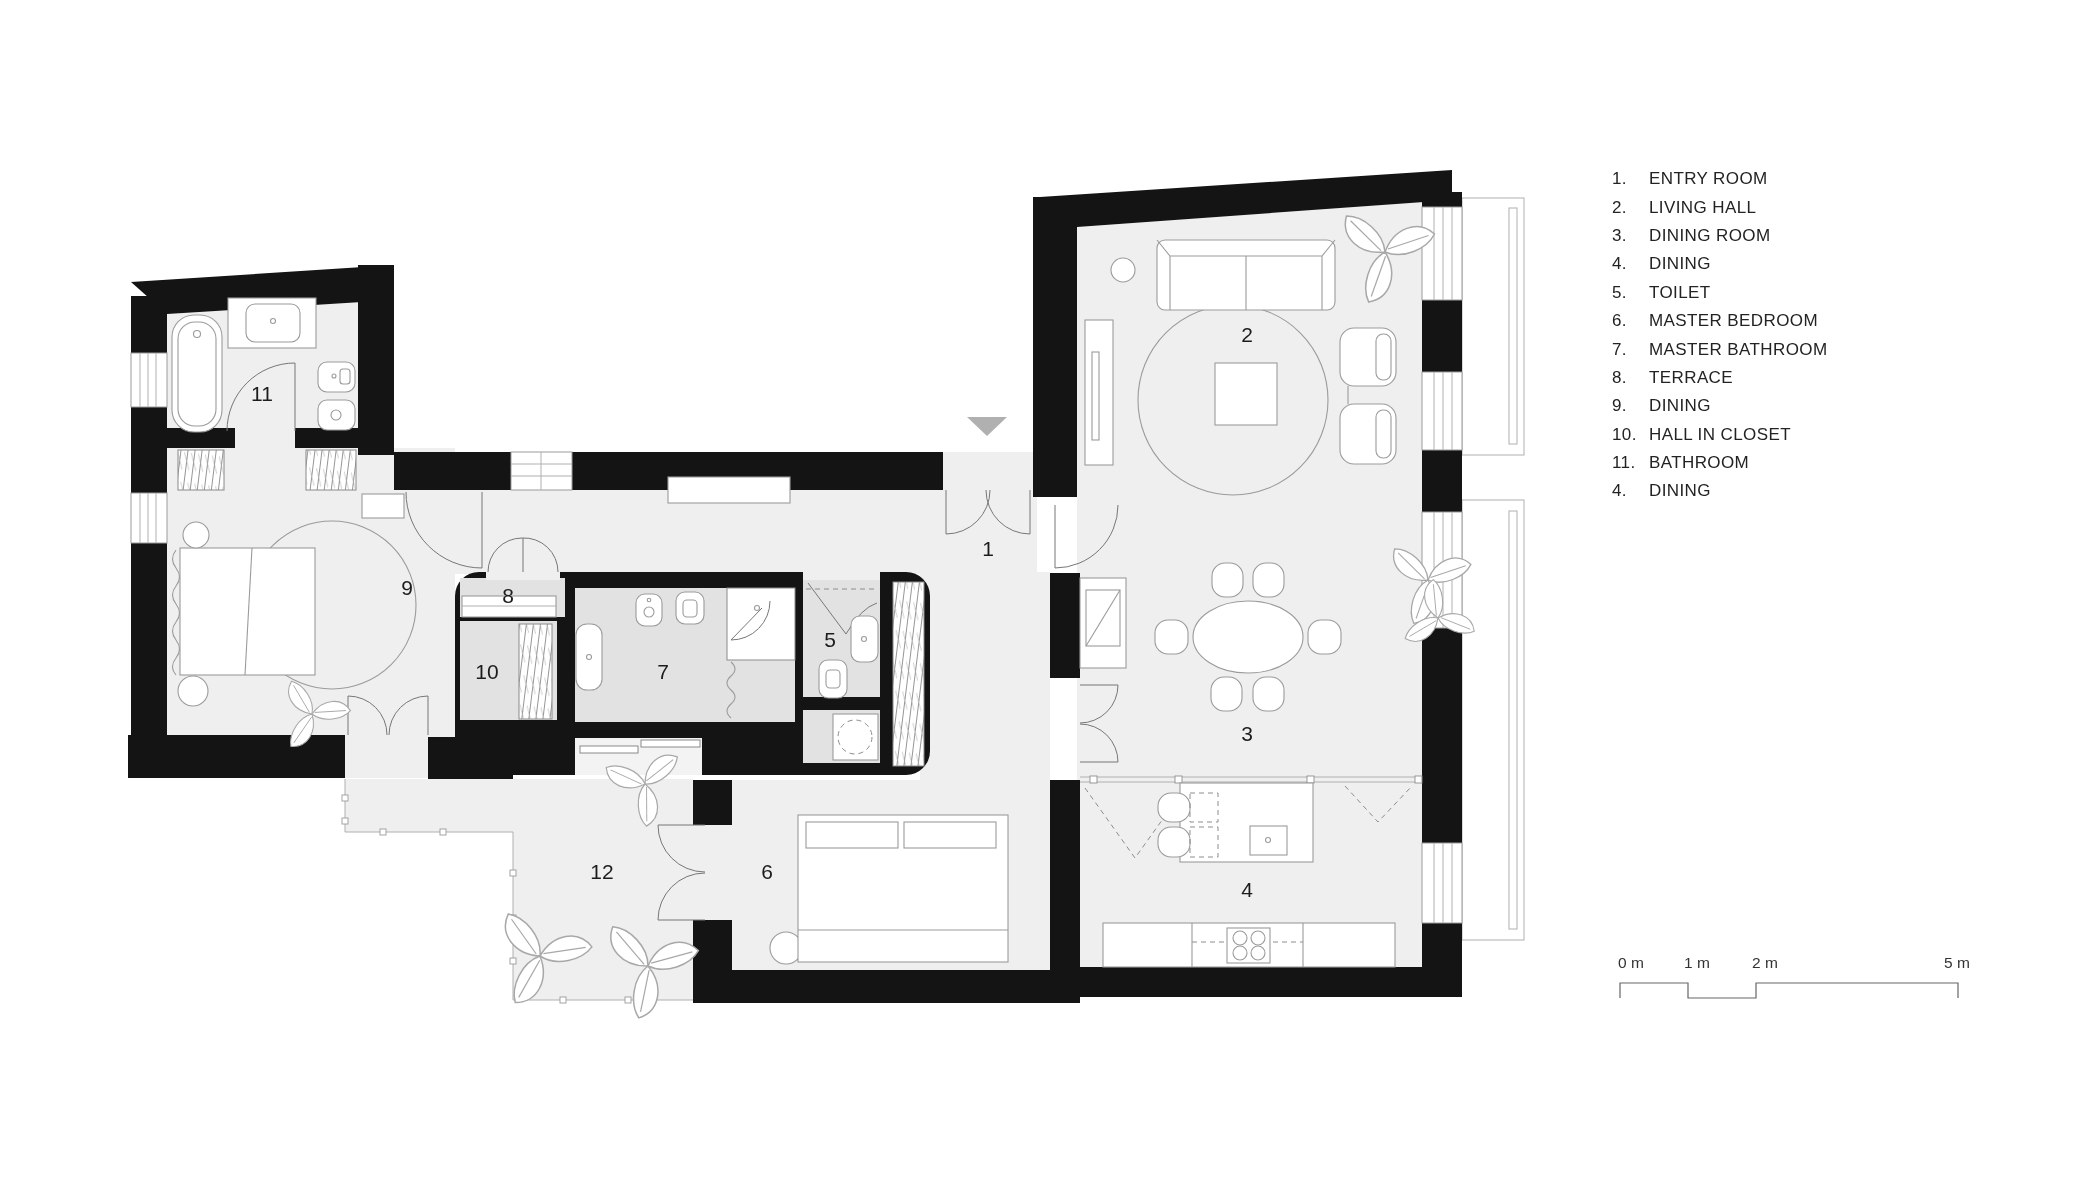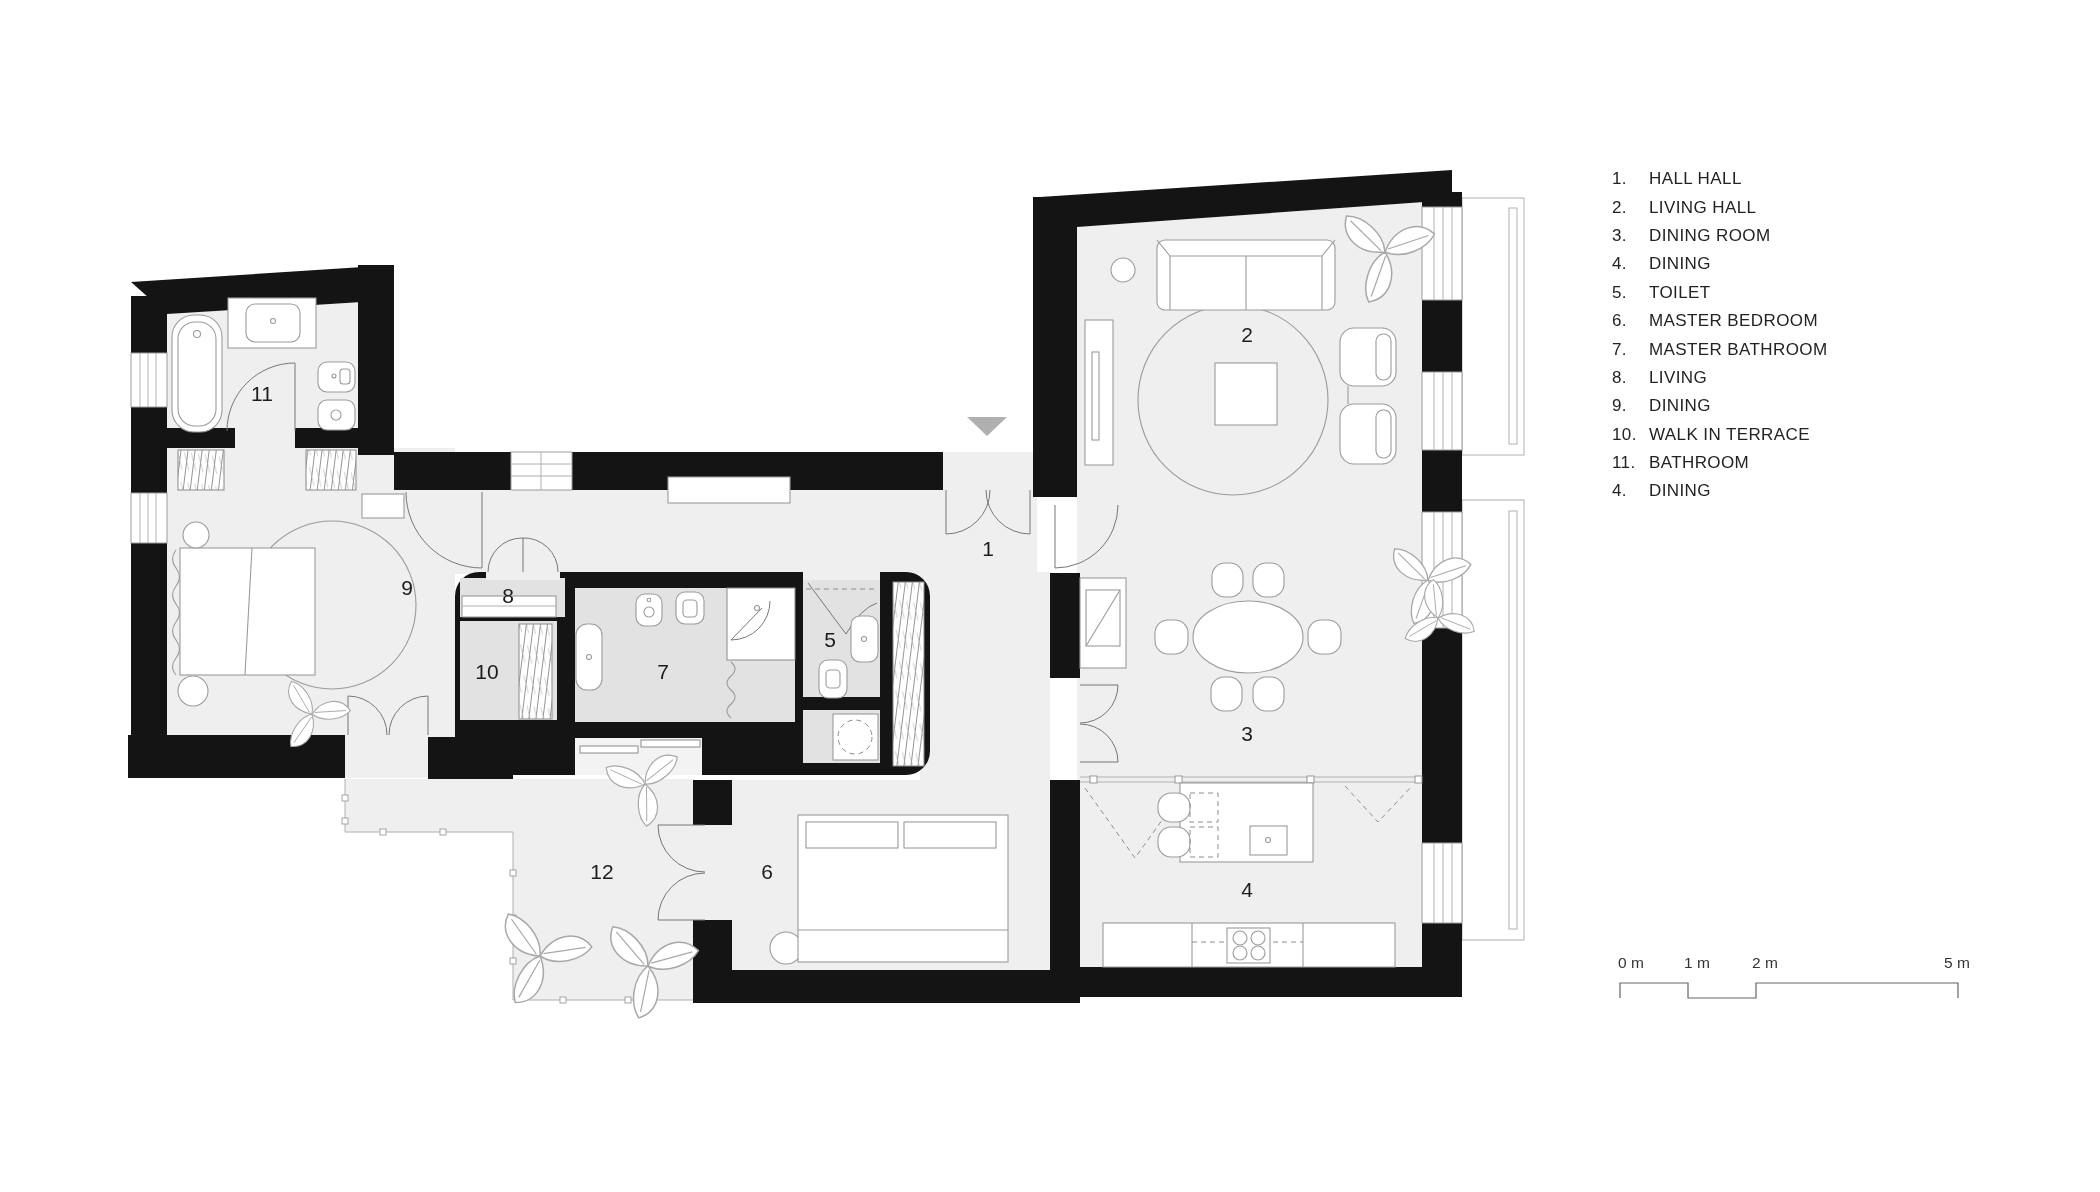--- a/index.html
+++ b/index.html
@@ -310,21 +310,21 @@
     <text class="scale-label" x="1618" y="968">0 m</text>
     <text class="scale-label" x="1684" y="968">1 m</text>
     <text class="scale-label" x="1752" y="968">2 m</text>
     <text class="scale-label" x="1944" y="968">5 m</text>
   </g>
 </svg>
 
   <div class="legend">
     <div class="legend-row">
       <span class="legend-num">1.</span>
-      <span class="legend-label">HALL HALL</span>
+      <span class="legend-label">ENTRY ROOM</span>
       </div>
     <div class="legend-row">
       <span class="legend-num">2.</span>
       <span class="legend-label">LIVING HALL</span>
       </div>
     <div class="legend-row">
       <span class="legend-num">3.</span>
       <span class="legend-label">DINING ROOM</span>
       </div>
     <div class="legend-row">
@@ -338,29 +338,29 @@
     <div class="legend-row">
       <span class="legend-num">6.</span>
       <span class="legend-label">MASTER BEDROOM</span>
       </div>
     <div class="legend-row">
       <span class="legend-num">7.</span>
       <span class="legend-label">MASTER BATHROOM</span>
       </div>
     <div class="legend-row">
       <span class="legend-num">8.</span>
-      <span class="legend-label">LIVING</span>
+      <span class="legend-label">TERRACE</span>
       </div>
     <div class="legend-row">
       <span class="legend-num">9.</span>
       <span class="legend-label">DINING</span>
       </div>
     <div class="legend-row">
       <span class="legend-num">10.</span>
-      <span class="legend-label">WALK IN TERRACE</span>
+      <span class="legend-label">HALL IN CLOSET</span>
       </div>
     <div class="legend-row">
       <span class="legend-num">11.</span>
       <span class="legend-label">BATHROOM</span>
       </div>
     <div class="legend-row">
       <span class="legend-num">4.</span>
       <span class="legend-label">DINING</span>
       </div>
   </div>

